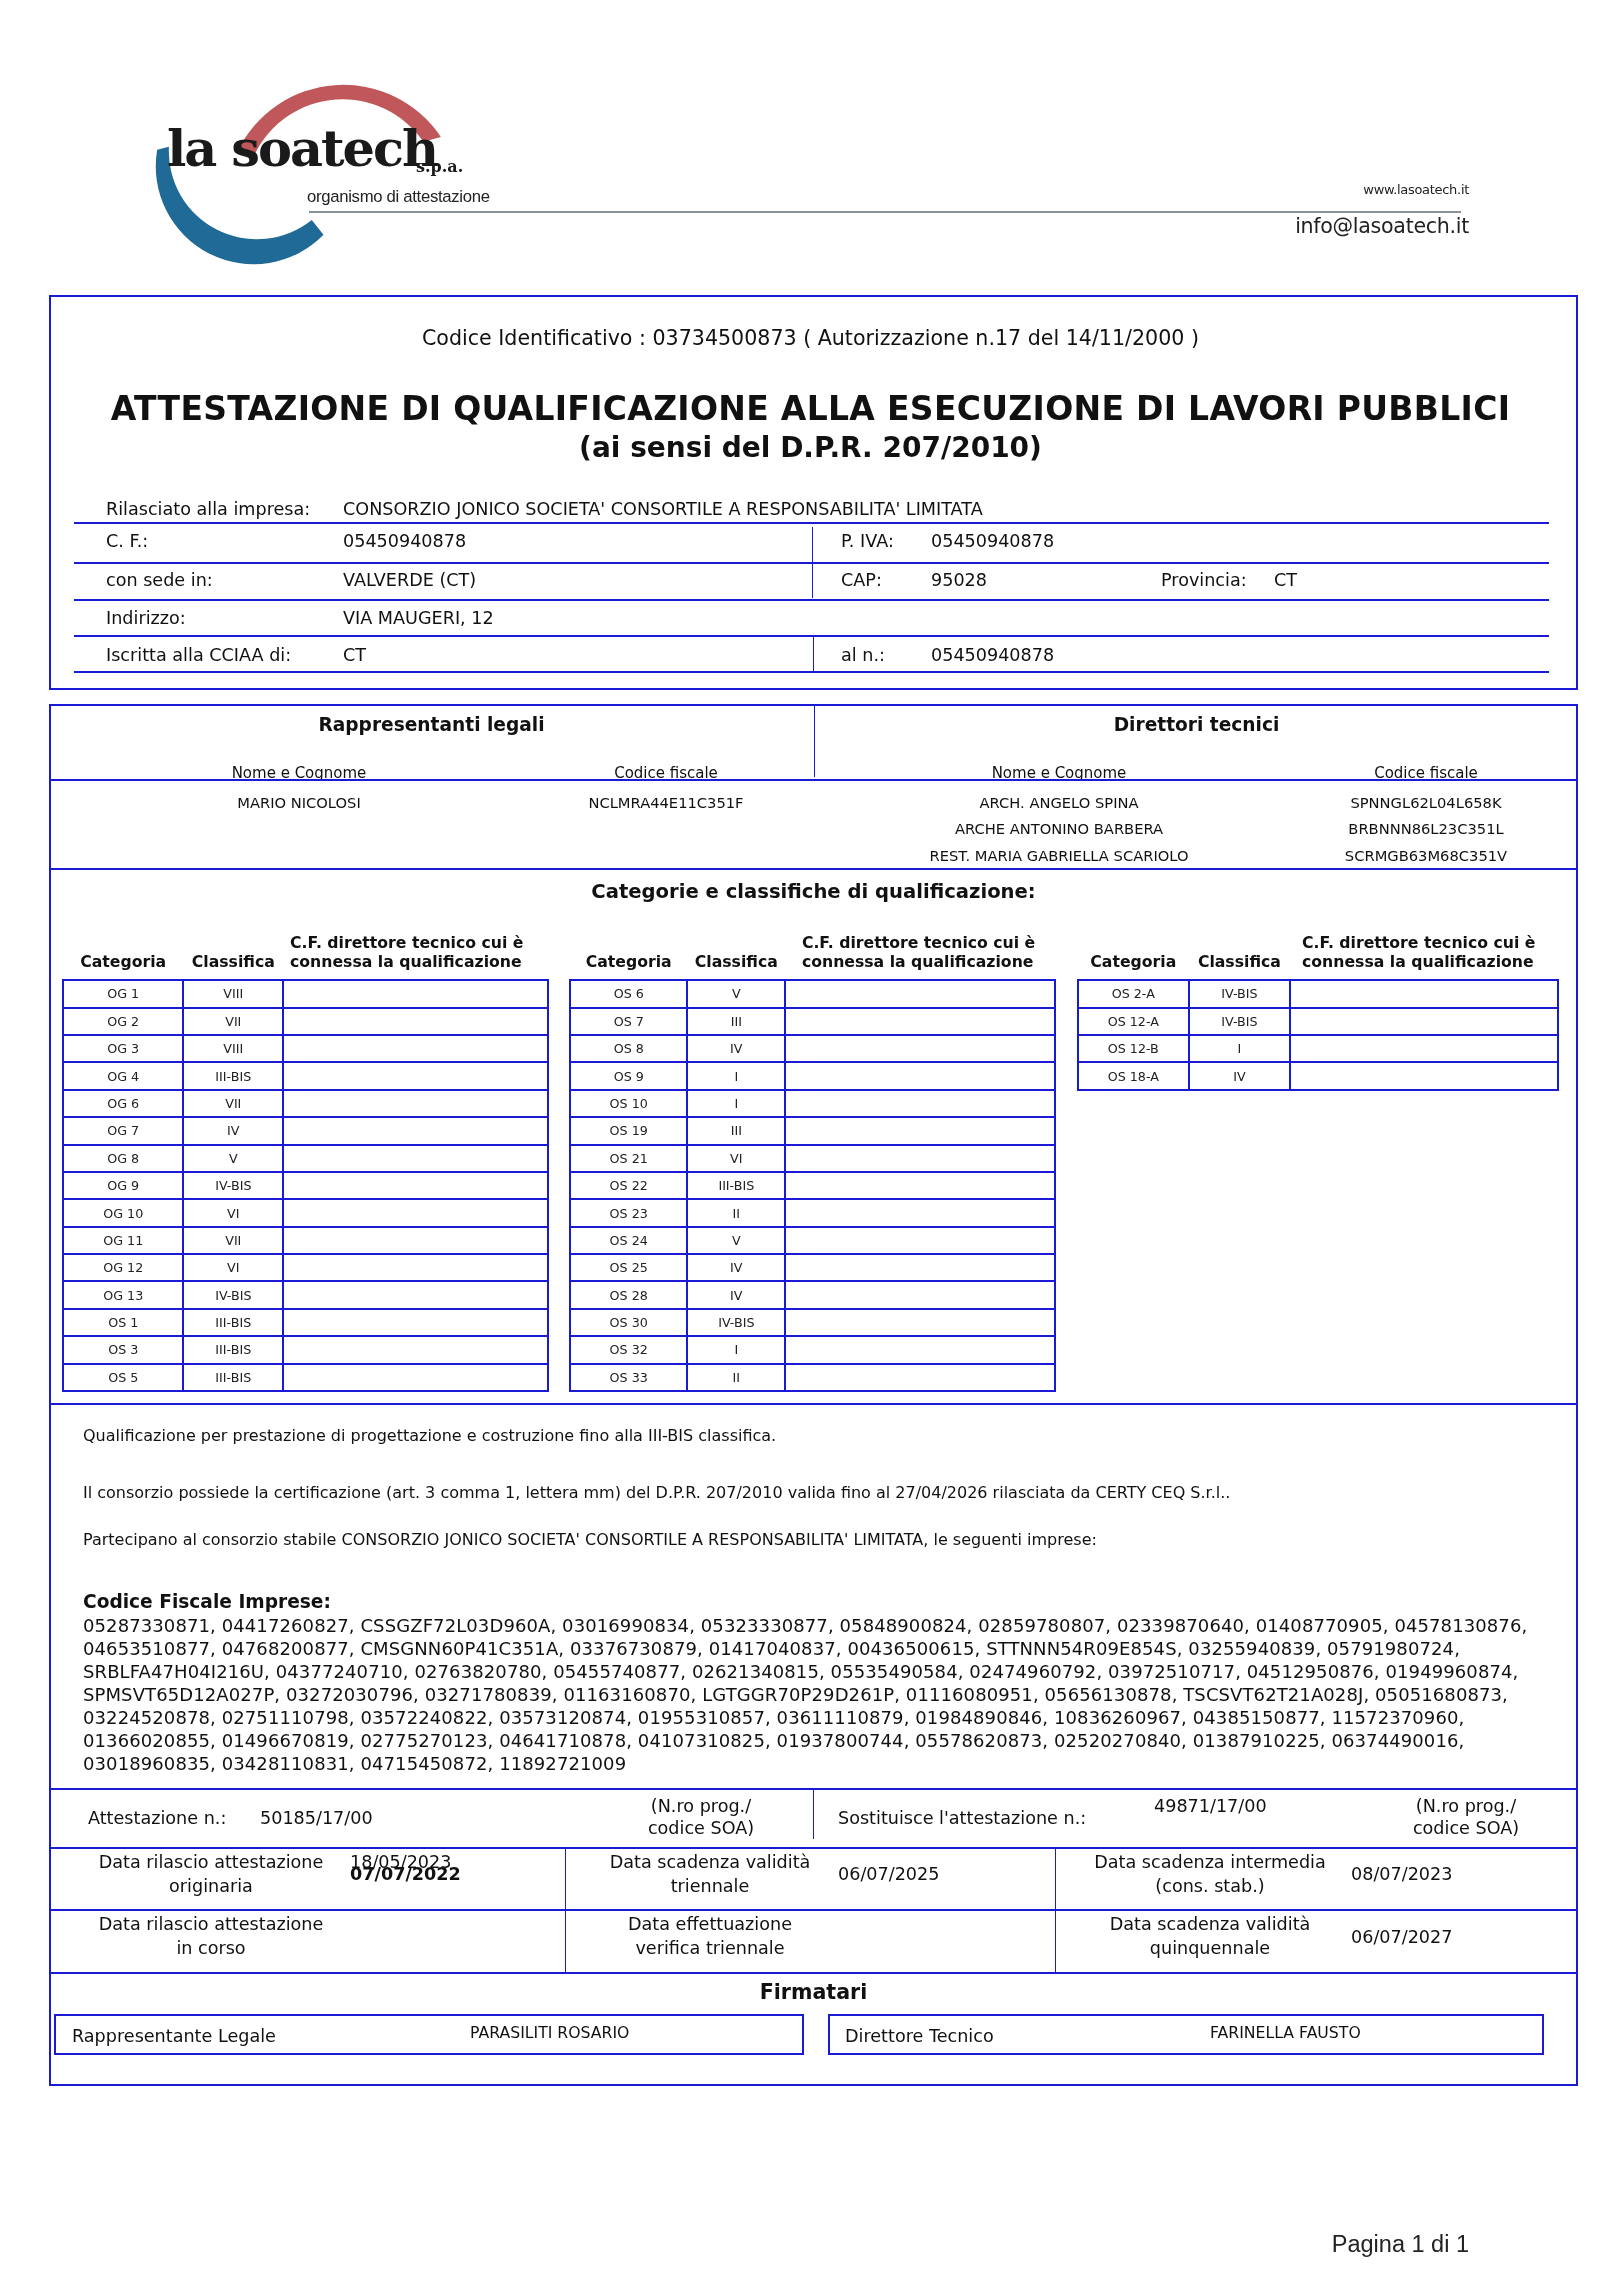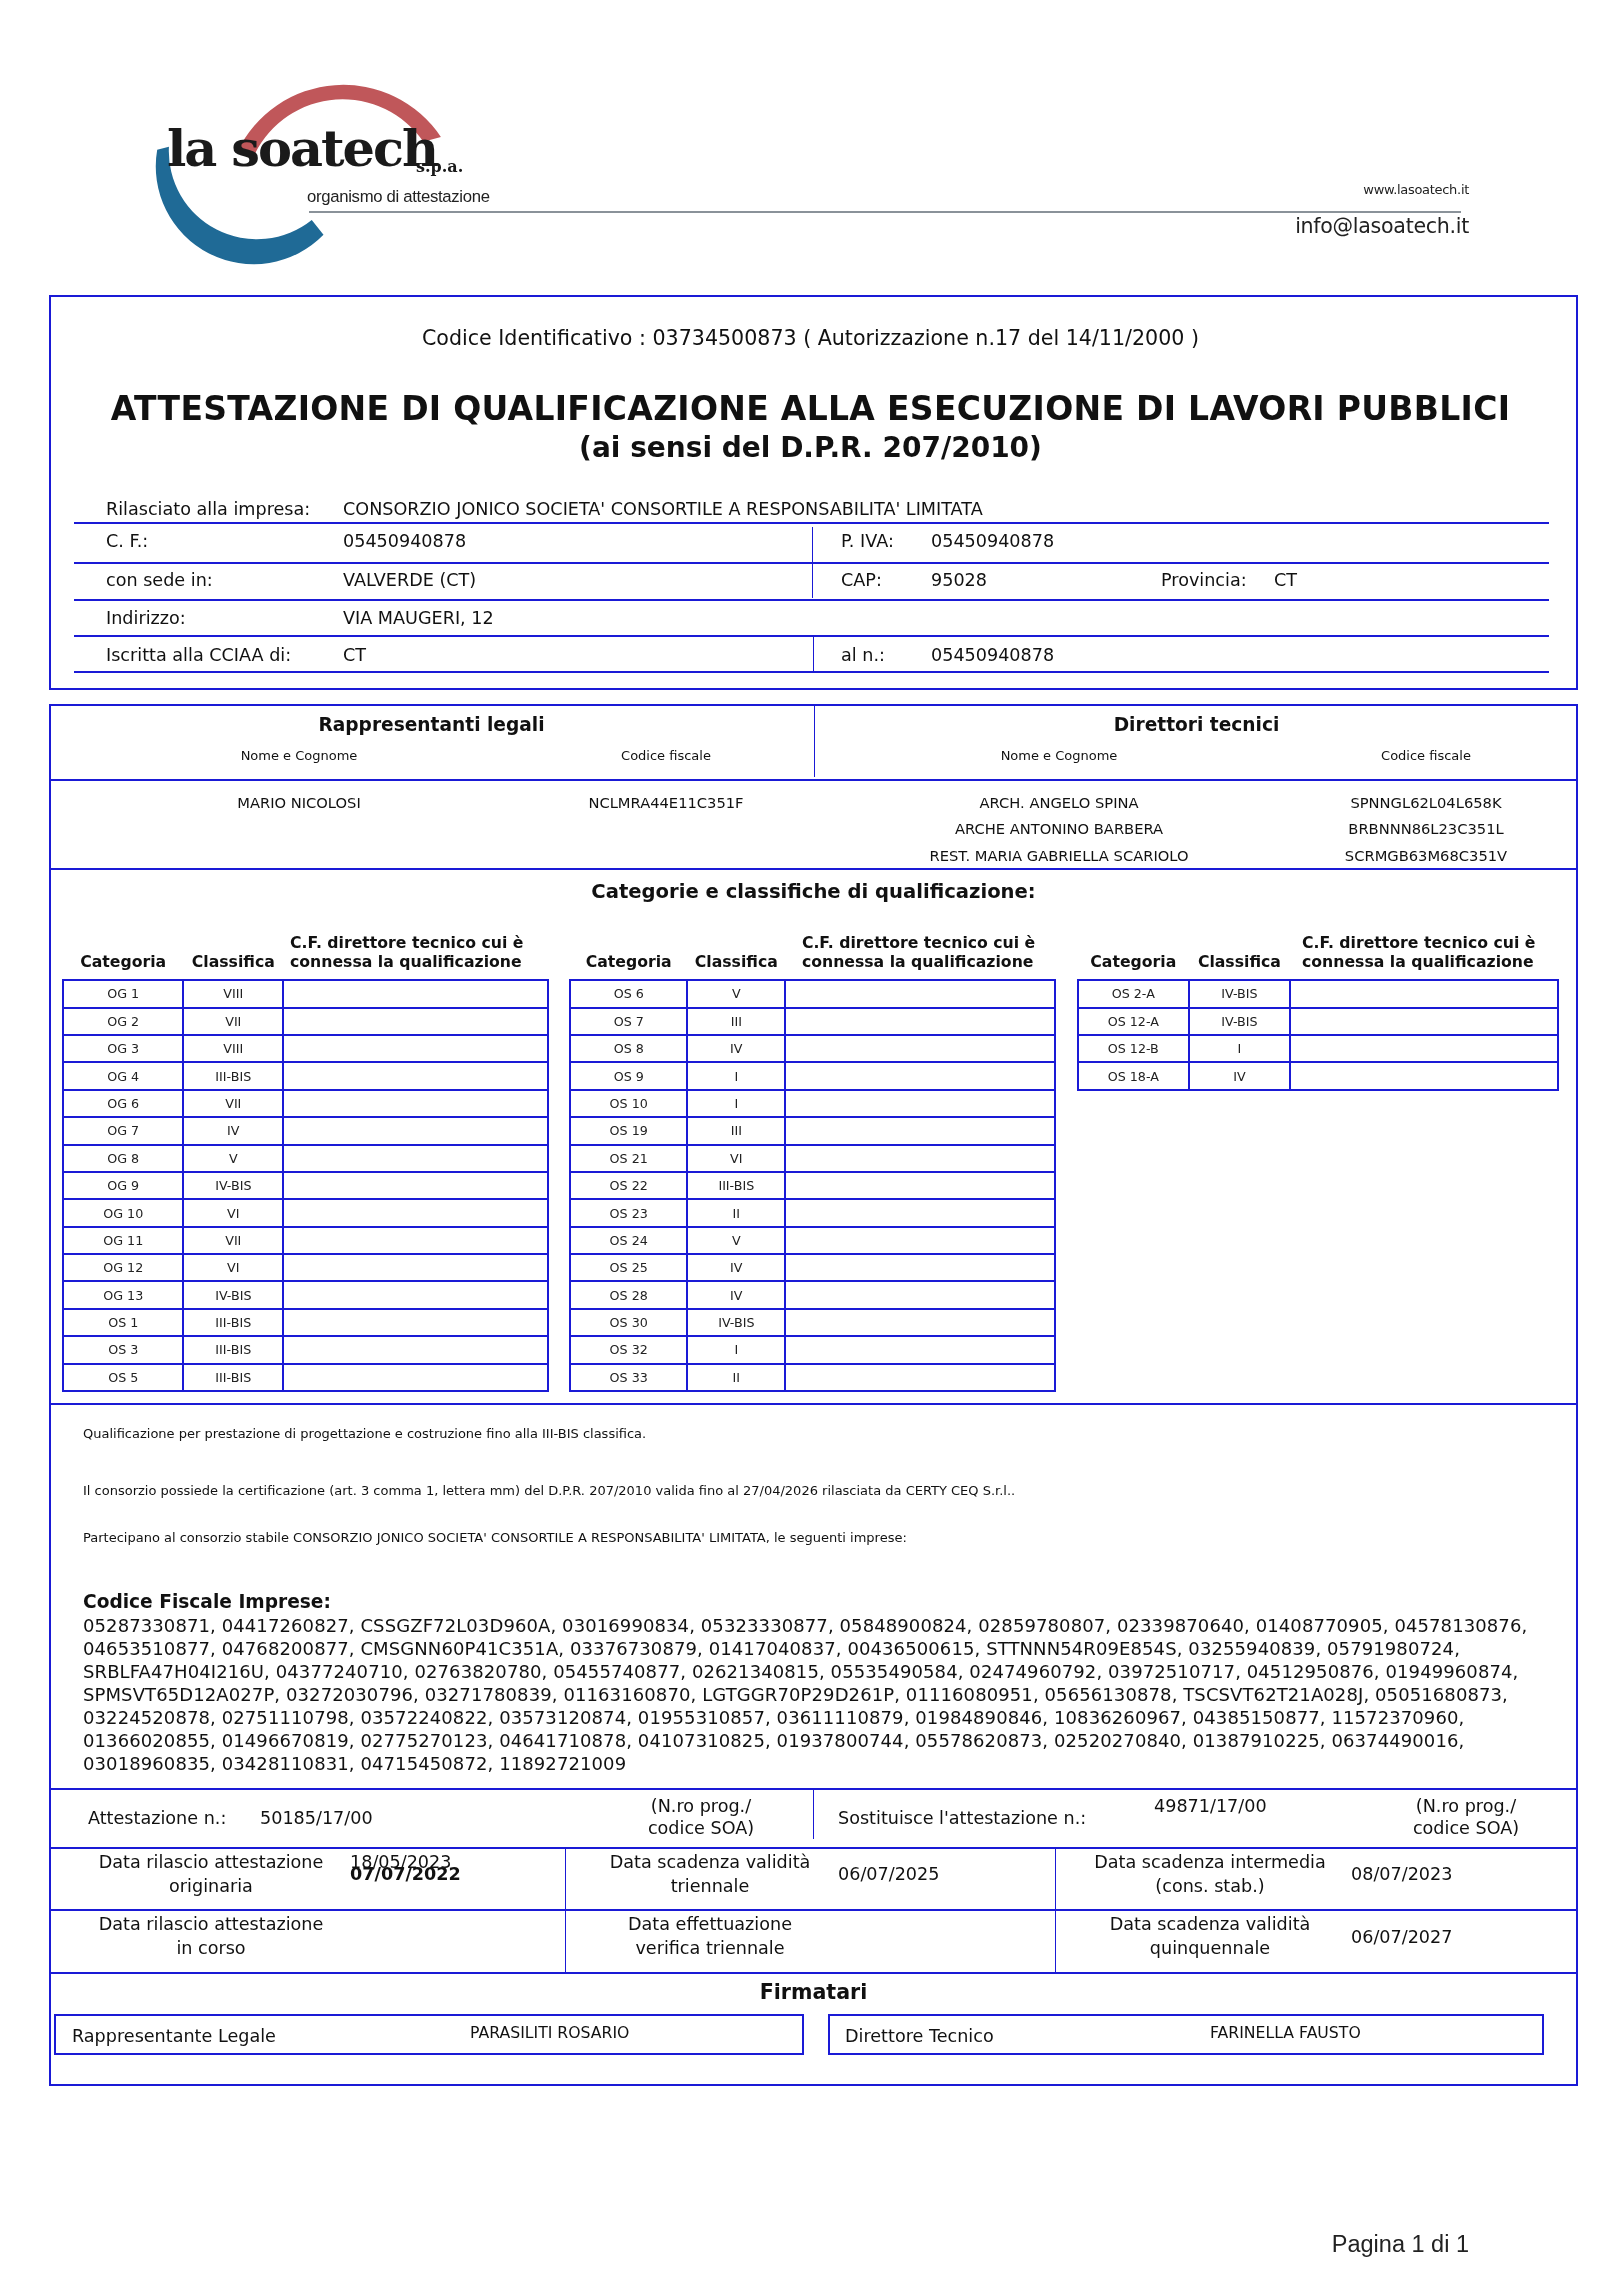--- a/index.html
+++ b/index.html
@@ -21,29 +21,29 @@
   #codice { left: 0; top: 326px; width: 1621px; text-align: center; font-size: 20.6px; }
   #title { left: 0; top: 389px; width: 1621px; text-align: center; font-size: 33px; font-weight: bold; letter-spacing: 0.3px; }
   #subtitle { left: 0; top: 431px; width: 1621px; text-align: center; font-size: 28px; font-weight: bold; }
   .lbl { font-size: 17.6px; }
   .hrow { height: 2px; background: #1a1ad6; }
   .vline { width: 1px; background: #1a1ad6; }
 
   
   #box2 { left: 49px; top: 704px; width: 1529px; height: 1382px; border: 2px solid #1a1ad6; }
   .hdr-b { font-size: 18.6px; font-weight: bold; text-align: center; }
-  .hdr { font-size: 13px; text-align: center; }
+  .hdr { font-size: 15px; text-align: center; margin-top: 16px; }
   .cell-s { font-size: 14.7px; text-align: center; }
 
   
   table.cat { position: absolute; border-collapse: collapse; font-family: "DejaVu Sans", sans-serif; }
   table.cat th { font-size: 15.7px; font-weight: bold; text-align: left; vertical-align: bottom; padding: 0 0 8px 0; line-height: 18.6px; }
   table.cat td { border: 2px solid #1a1ad6; height: 27.4px; font-size: 12.7px; text-align: center; color: #222; padding: 0; }
 
-  .para { font-size: 13px; left: 83px; }
+  .para { font-size: 16px; left: 83px; }
   #cf-label { left: 83px; top: 1591px; font-size: 18.6px; font-weight: bold; }
   #cf-list { left: 83px; top: 1614px; width: 1480px; font-size: 18px; line-height: 23px; letter-spacing: 0.1px; }
 
   .sig-box { border: 2px solid #1a1ad6; height: 41px; }
   #footer { right: 152px; top: 2231px; font-size: 23.5px; font-family: "Liberation Sans", sans-serif; color: #222; }
 </style>
 </head>
 <body>
 
 <svg id="logo" class="abs" viewBox="0 0 360 230">

